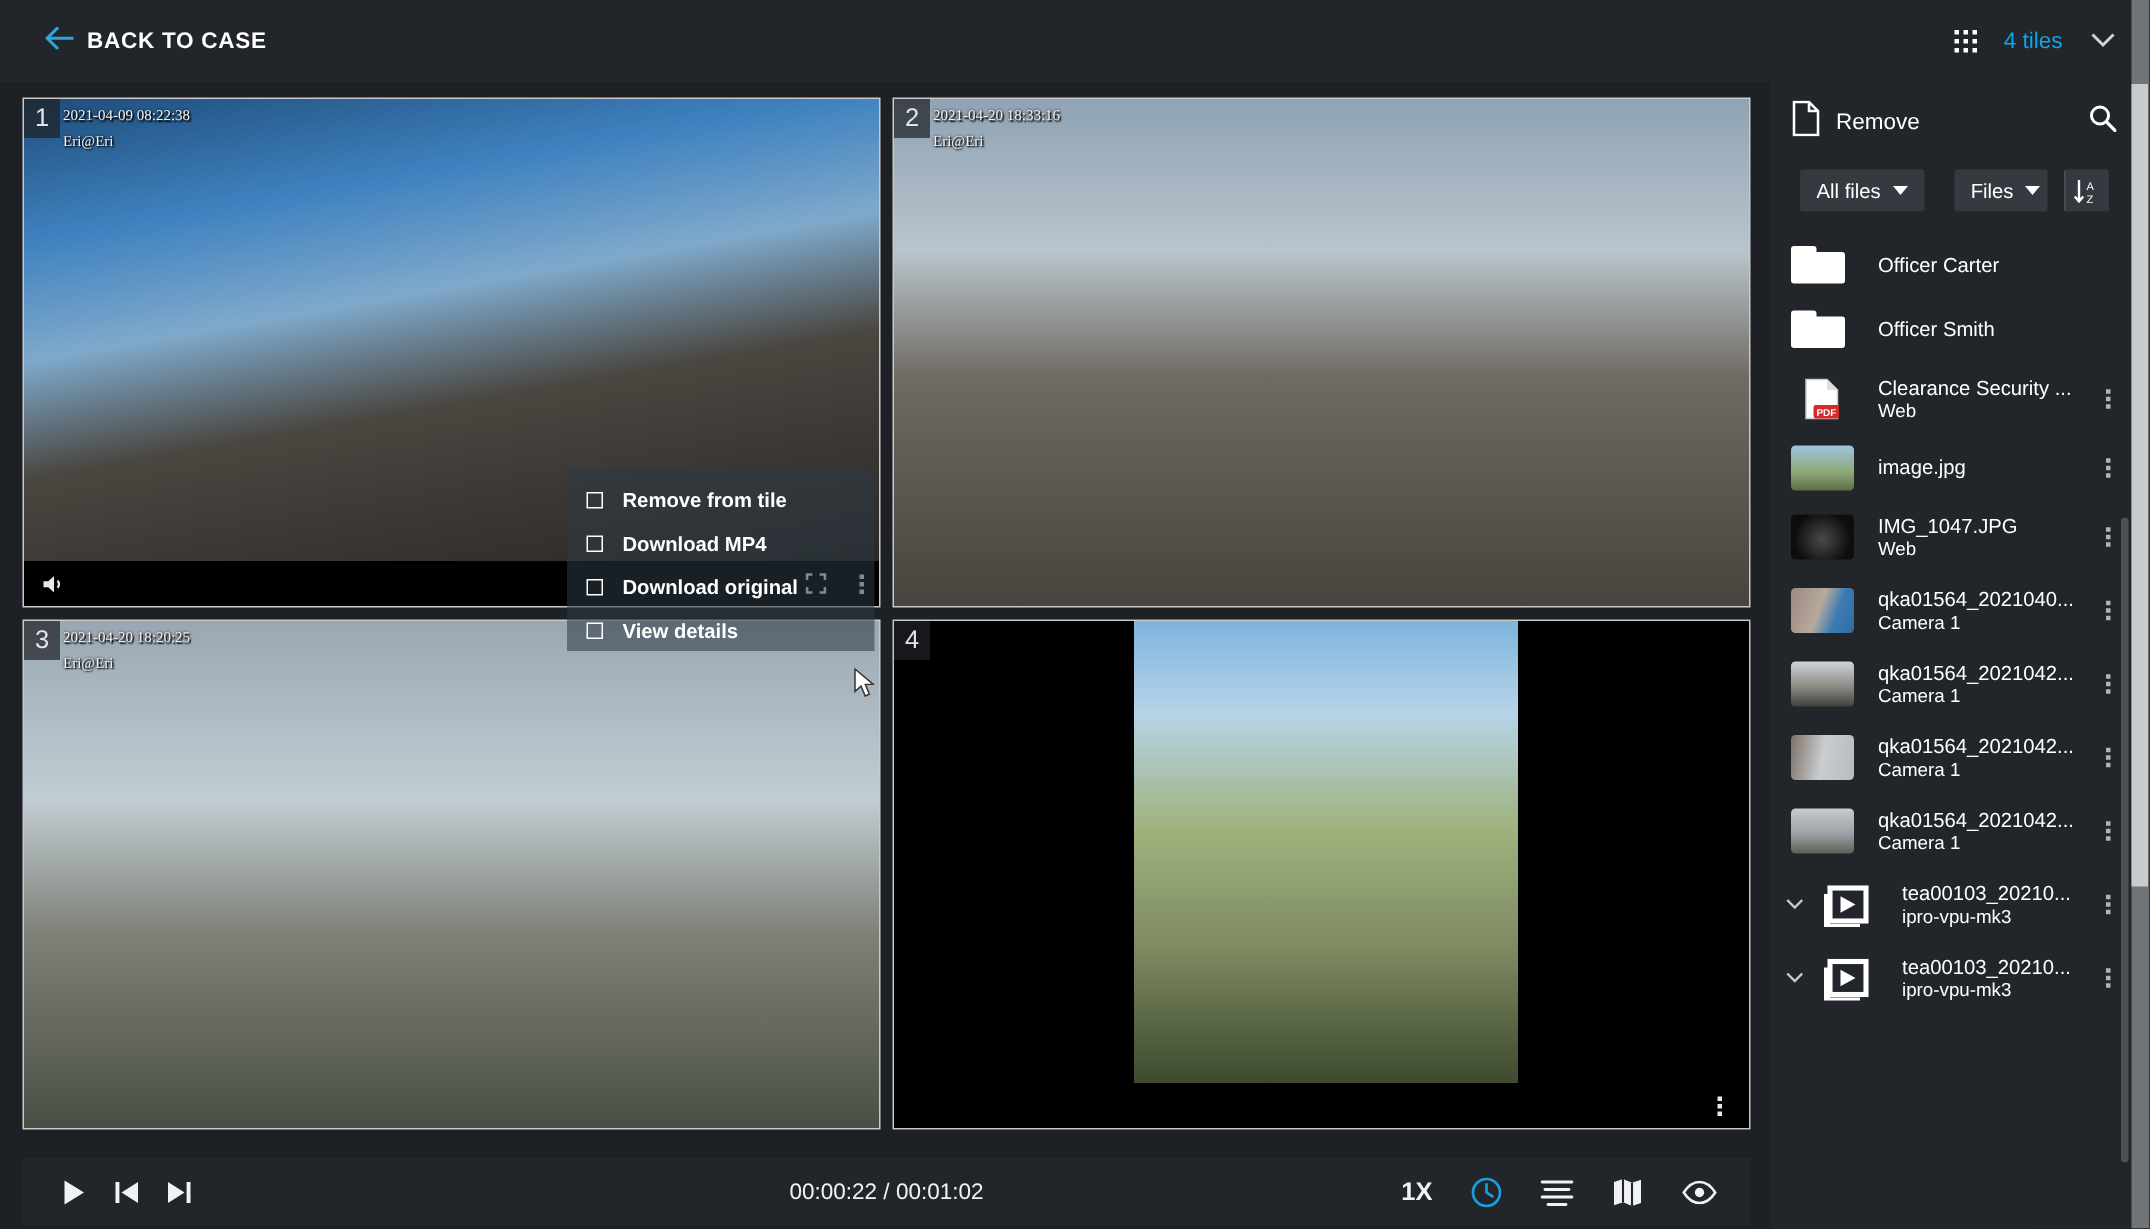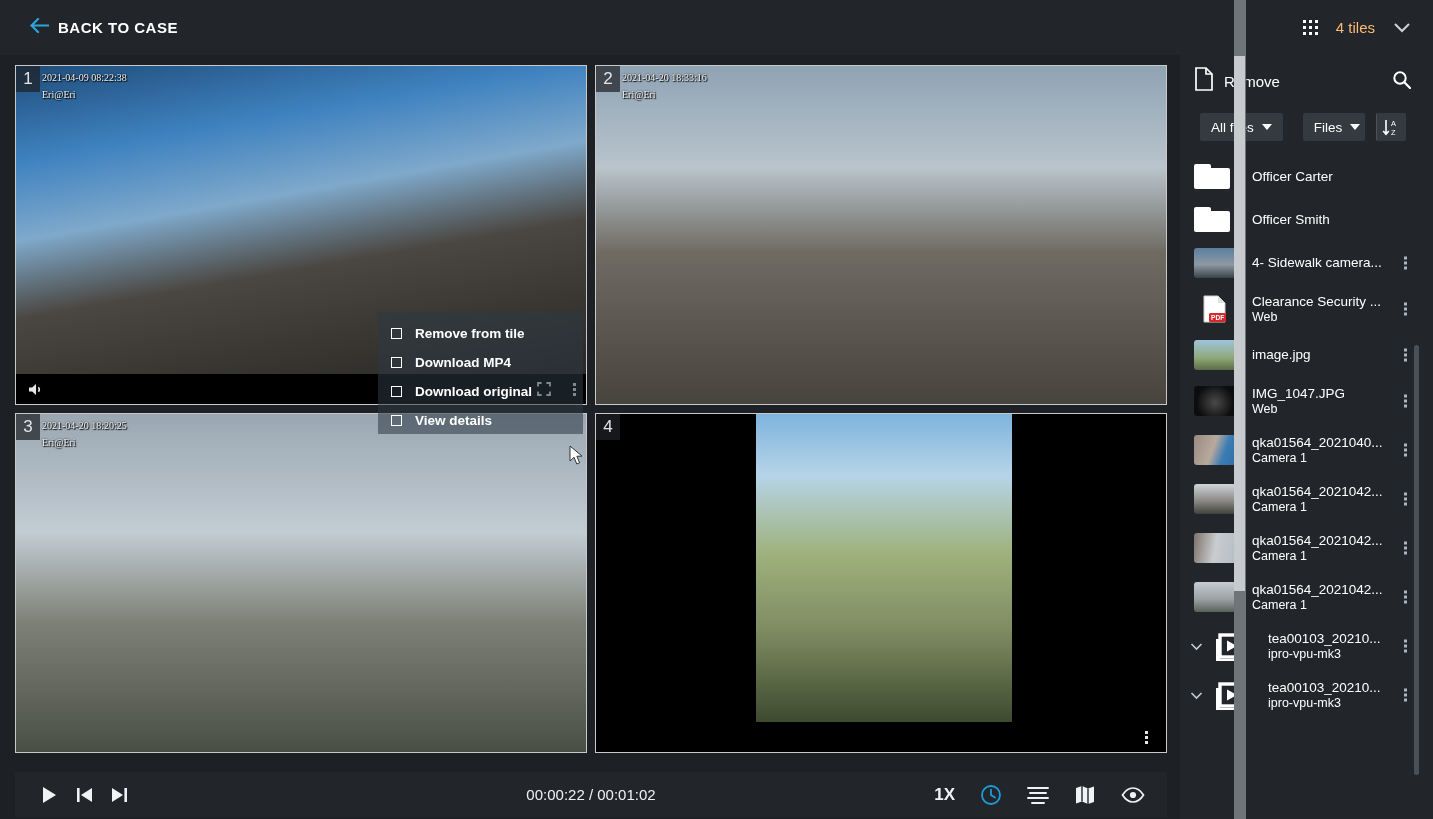--- a/index.html
+++ b/index.html
@@ -3,21 +3,21 @@
 <meta charset="utf-8">
 <style>
   * { box-sizing: border-box; margin: 0; padding: 0; }
   html, body {
     width: 1433px; height: 819px;
     background: #1d2125;
     font-family: "Liberation Sans", sans-serif;
     overflow: hidden;
     color: #fff;
   }
-  #app { position: relative; width: 1246px; height: 819px; }
+  #app { position: relative; width: 1433px; height: 819px; }
 
   
   .topbar {
     position: absolute; left: 0; top: 0; width: 1433px; height: 55px;
     background: #22262a;
     display: flex; align-items: center;
   }
   .back-btn {
     display: flex; align-items: center; gap: 9px;
     margin-left: 30px; cursor: pointer; user-select: none;
@@ -25,21 +25,21 @@
   .back-arrow { display: block; }
   .back-label {
     font-size: 15px; font-weight: bold; letter-spacing: .5px; color: #ffffff;
   }
   .topbar-right {
     margin-left: auto; margin-right: 22px;
     display: flex; align-items: center; gap: 18px;
   }
   .grid-icon { display: grid; grid-template-columns: repeat(3,3px); grid-gap: 3px; }
   .grid-icon i { width: 3px; height: 3px; background: #fff; display: block; }
-  .tiles-label { font-size: 15px; color: #fdba74; }
+  .tiles-label { font-size: 15px; color: #0ea5e9; }
 
   
   .stage {
     position: absolute; left: 0; top: 55px; width: 1180px; height: 716px;
     background: #1d2125;
   }
   .tiles {
     position: absolute; left: 15px; top: 10px;
     width: 1152px; height: 690px;
     display: grid;
@@ -404,31 +404,20 @@
       <div class="frow">
         <span class="folder">
             <i class="tab"></i>
             <i class="body"></i>
           </span>
         <div class="fmeta">
             <div class="fname">Officer Smith</div>
           </div>
       </div>
 
-      <div class="frow">
-        <span class="fthumb" style="background:linear-gradient(180deg,#5b7fa0,#8d99a2 55%,#3b4349)"></span>
-        <div class="fmeta">
-            <div class="fname">4- Sidewalk camera...</div>
-          </div>
-        <span class="kebab">
-            <i></i>
-            <i></i>
-            <i></i>
-          </span>
-      </div>
 
       <div class="frow tall">
         <span class="fthumb" style="background:transparent">
           <svg width="42" height="30" viewBox="0 0 42 30">
               <path d="M10 2 H24 L31 9 V28 H10 Z" fill="#fff" stroke="#ccc"></path>
               <path d="M24 2 V9 H31" fill="#e0e0e0"></path>
               <rect x="15" y="19" width="17" height="9" rx="1.6" fill="#d6292b"></rect>
               <text x="17" y="26" font-family="Liberation Sans" font-size="6.6" font-weight="bold" fill="#fff">PDF</text>
             </svg>
         </span>

